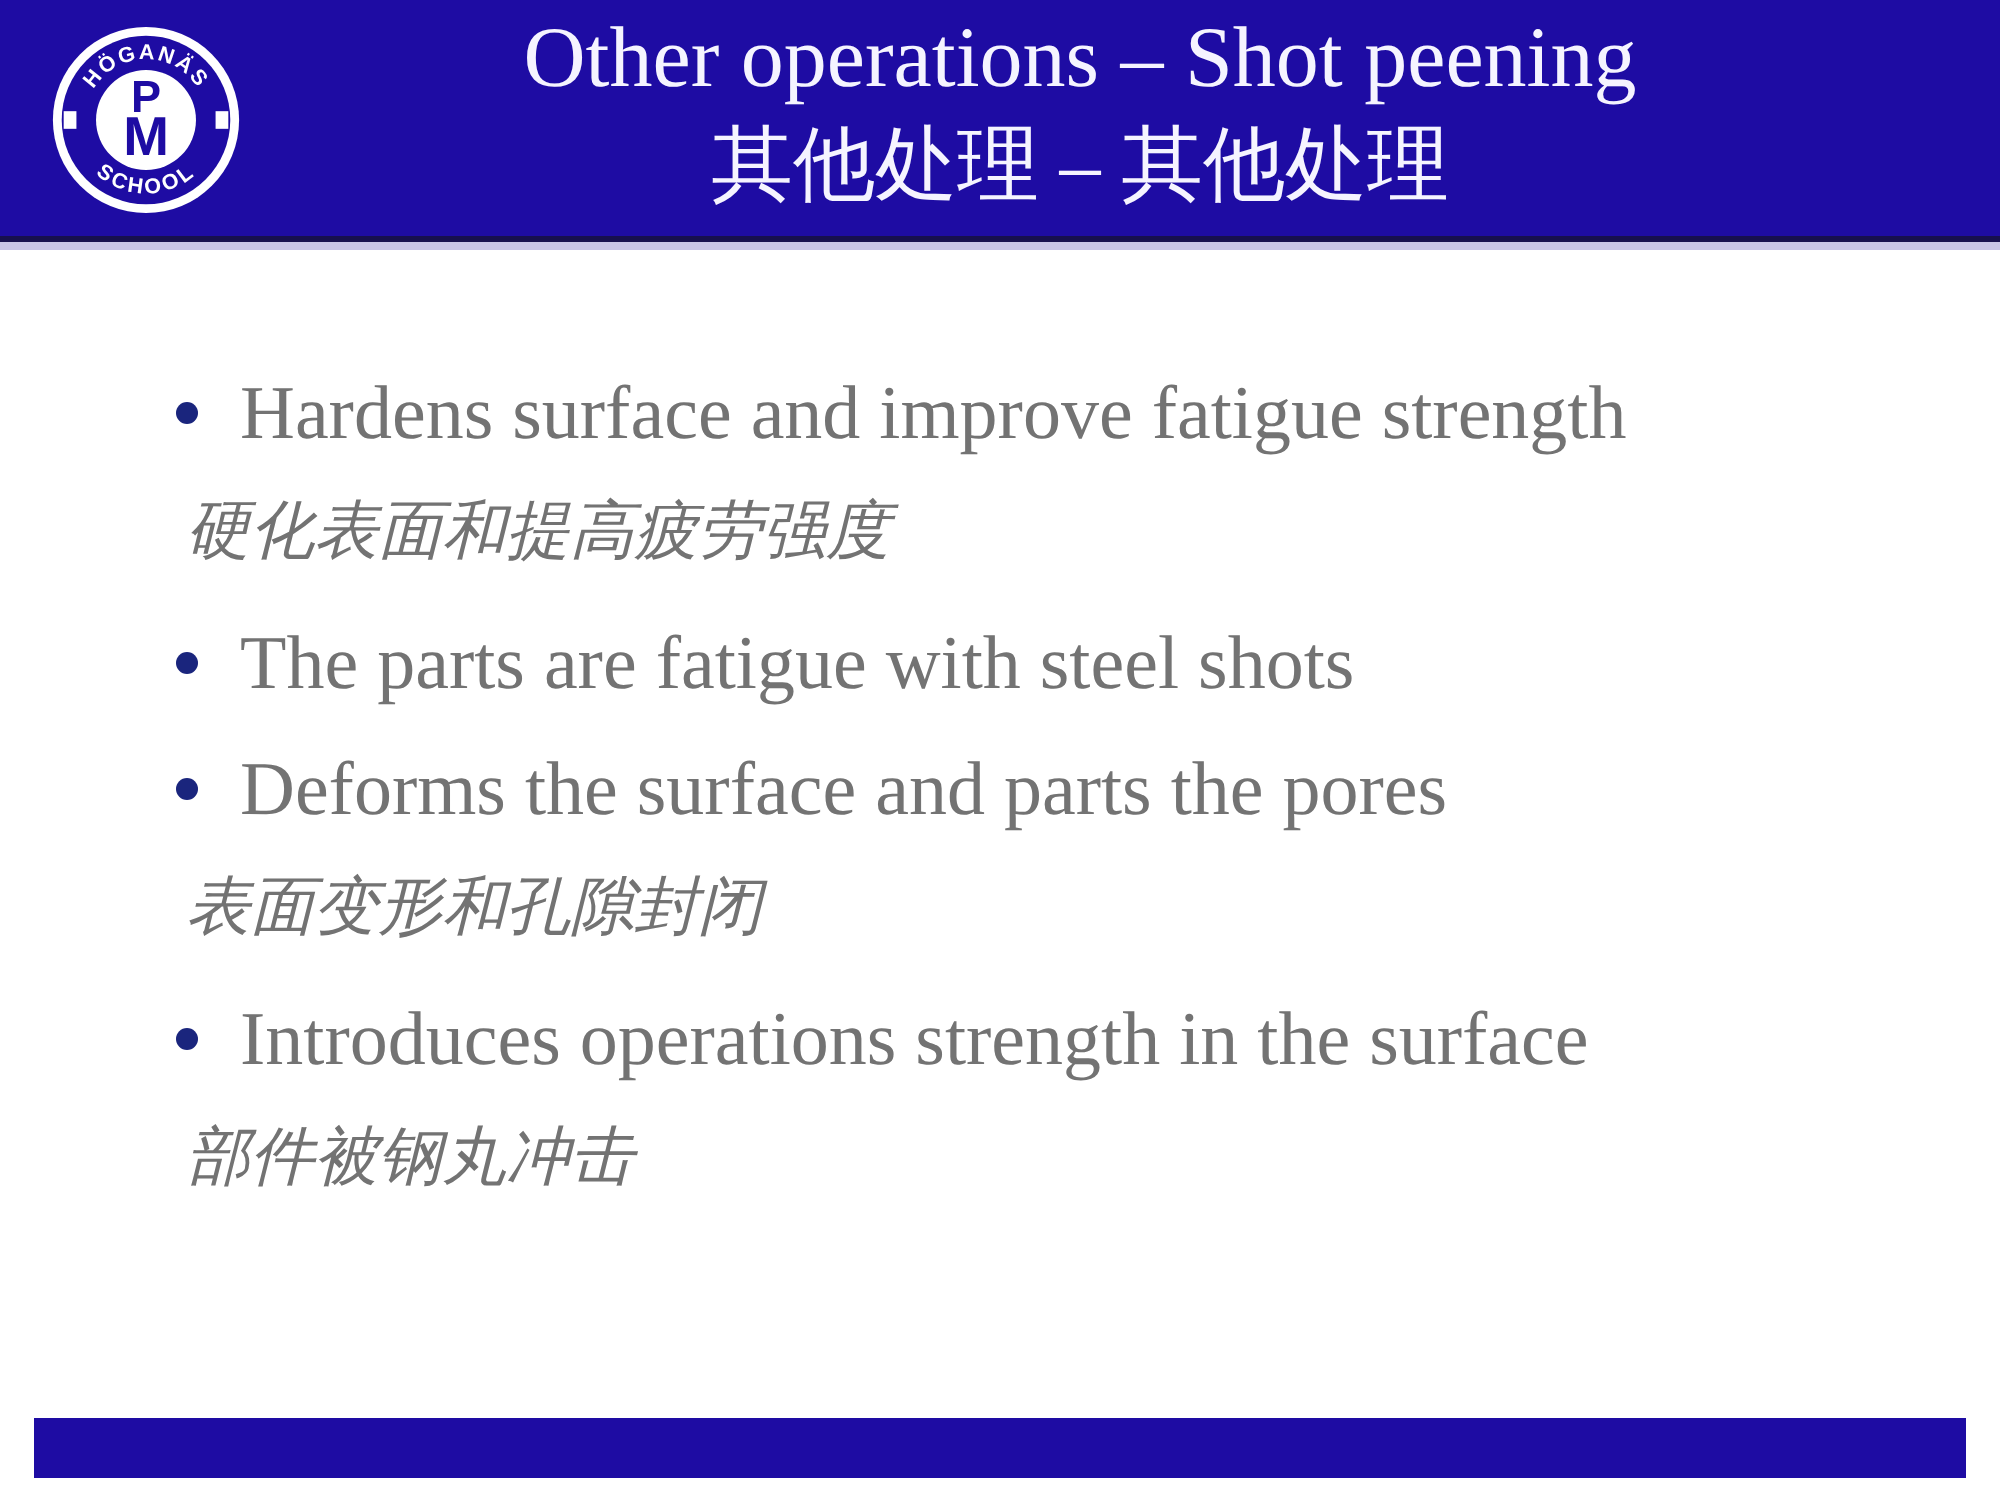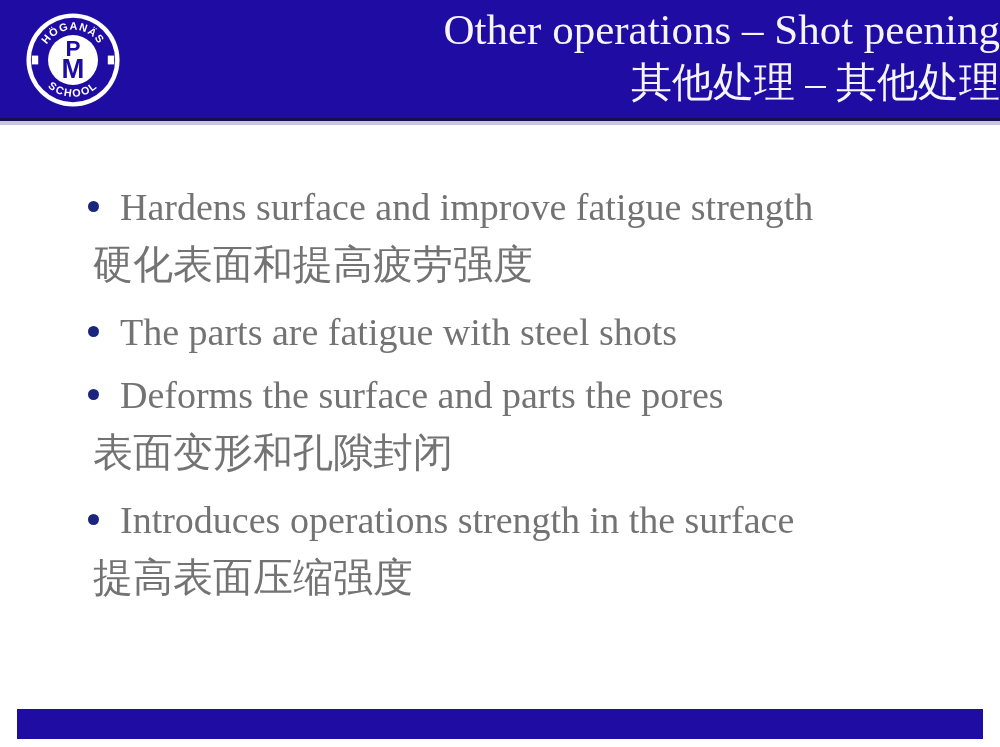--- a/index.html
+++ b/index.html
@@ -9,39 +9,39 @@
   }
   
   .header{
     position:absolute;top:0;left:0;width:1000px;height:118px;
     background:#1e0ca3;
     border-bottom:3px solid #17104f;
     box-shadow:0 4px 0 #c8c4e6;
   }
   .titles{
     position:absolute;top:4px;left:80px;right:0;
-    text-align:right;color:#f5f4ff;
+    text-align:center;color:#f5f4ff;
   }
   .title-en{font-size:43px;line-height:52px;white-space:nowrap;}
   .title-zh{font-size:41px;line-height:52px;white-space:nowrap;}
   
   .logo{position:absolute;top:11px;left:24px;width:98px;height:98px;}
   
   .bullets{
     position:absolute;top:180px;left:86px;right:30px;
     display:flex;flex-direction:column;gap:9px;
     color:#737373;
   }
   .bullet-item{position:relative;padding-left:34px;}
   .bullet-dot{
     position:absolute;left:2px;top:21px;width:11px;height:11px;
     border-radius:50%;background:#1a257d;
   }
   .line-en{font-size:38px;line-height:54px;white-space:nowrap;}
-  .line-zh{font-size:40px;line-height:62px;white-space:nowrap;margin-left:-27px;display:block;}
+  .line-zh{font-size:32px;line-height:62px;white-space:nowrap;margin-left:-27px;display:block;font-style:italic;}
   
   .footer-bar{
     position:absolute;left:17px;top:709px;width:966px;height:30px;
     background:#1e0ca3;
   }
 </style>
 </head>
 <body>
 
 <div class="slide">
@@ -89,20 +89,20 @@
 
     <div class="bullet-item">
       <span class="bullet-dot"></span>
       <span class="line-en">Deforms the surface and parts the pores</span>
       <span class="line-zh">表面变形和孔隙封闭</span>
     </div>
 
     <div class="bullet-item">
       <span class="bullet-dot"></span>
       <span class="line-en">Introduces operations strength in the surface</span>
-      <span class="line-zh">提高表面压缩强度</span>
+      <span class="line-zh">部件被钢丸冲击</span>
     </div>
 
   </div>
 
   <div class="footer-bar"></div>
 
 </div>
 
 </body></html>

